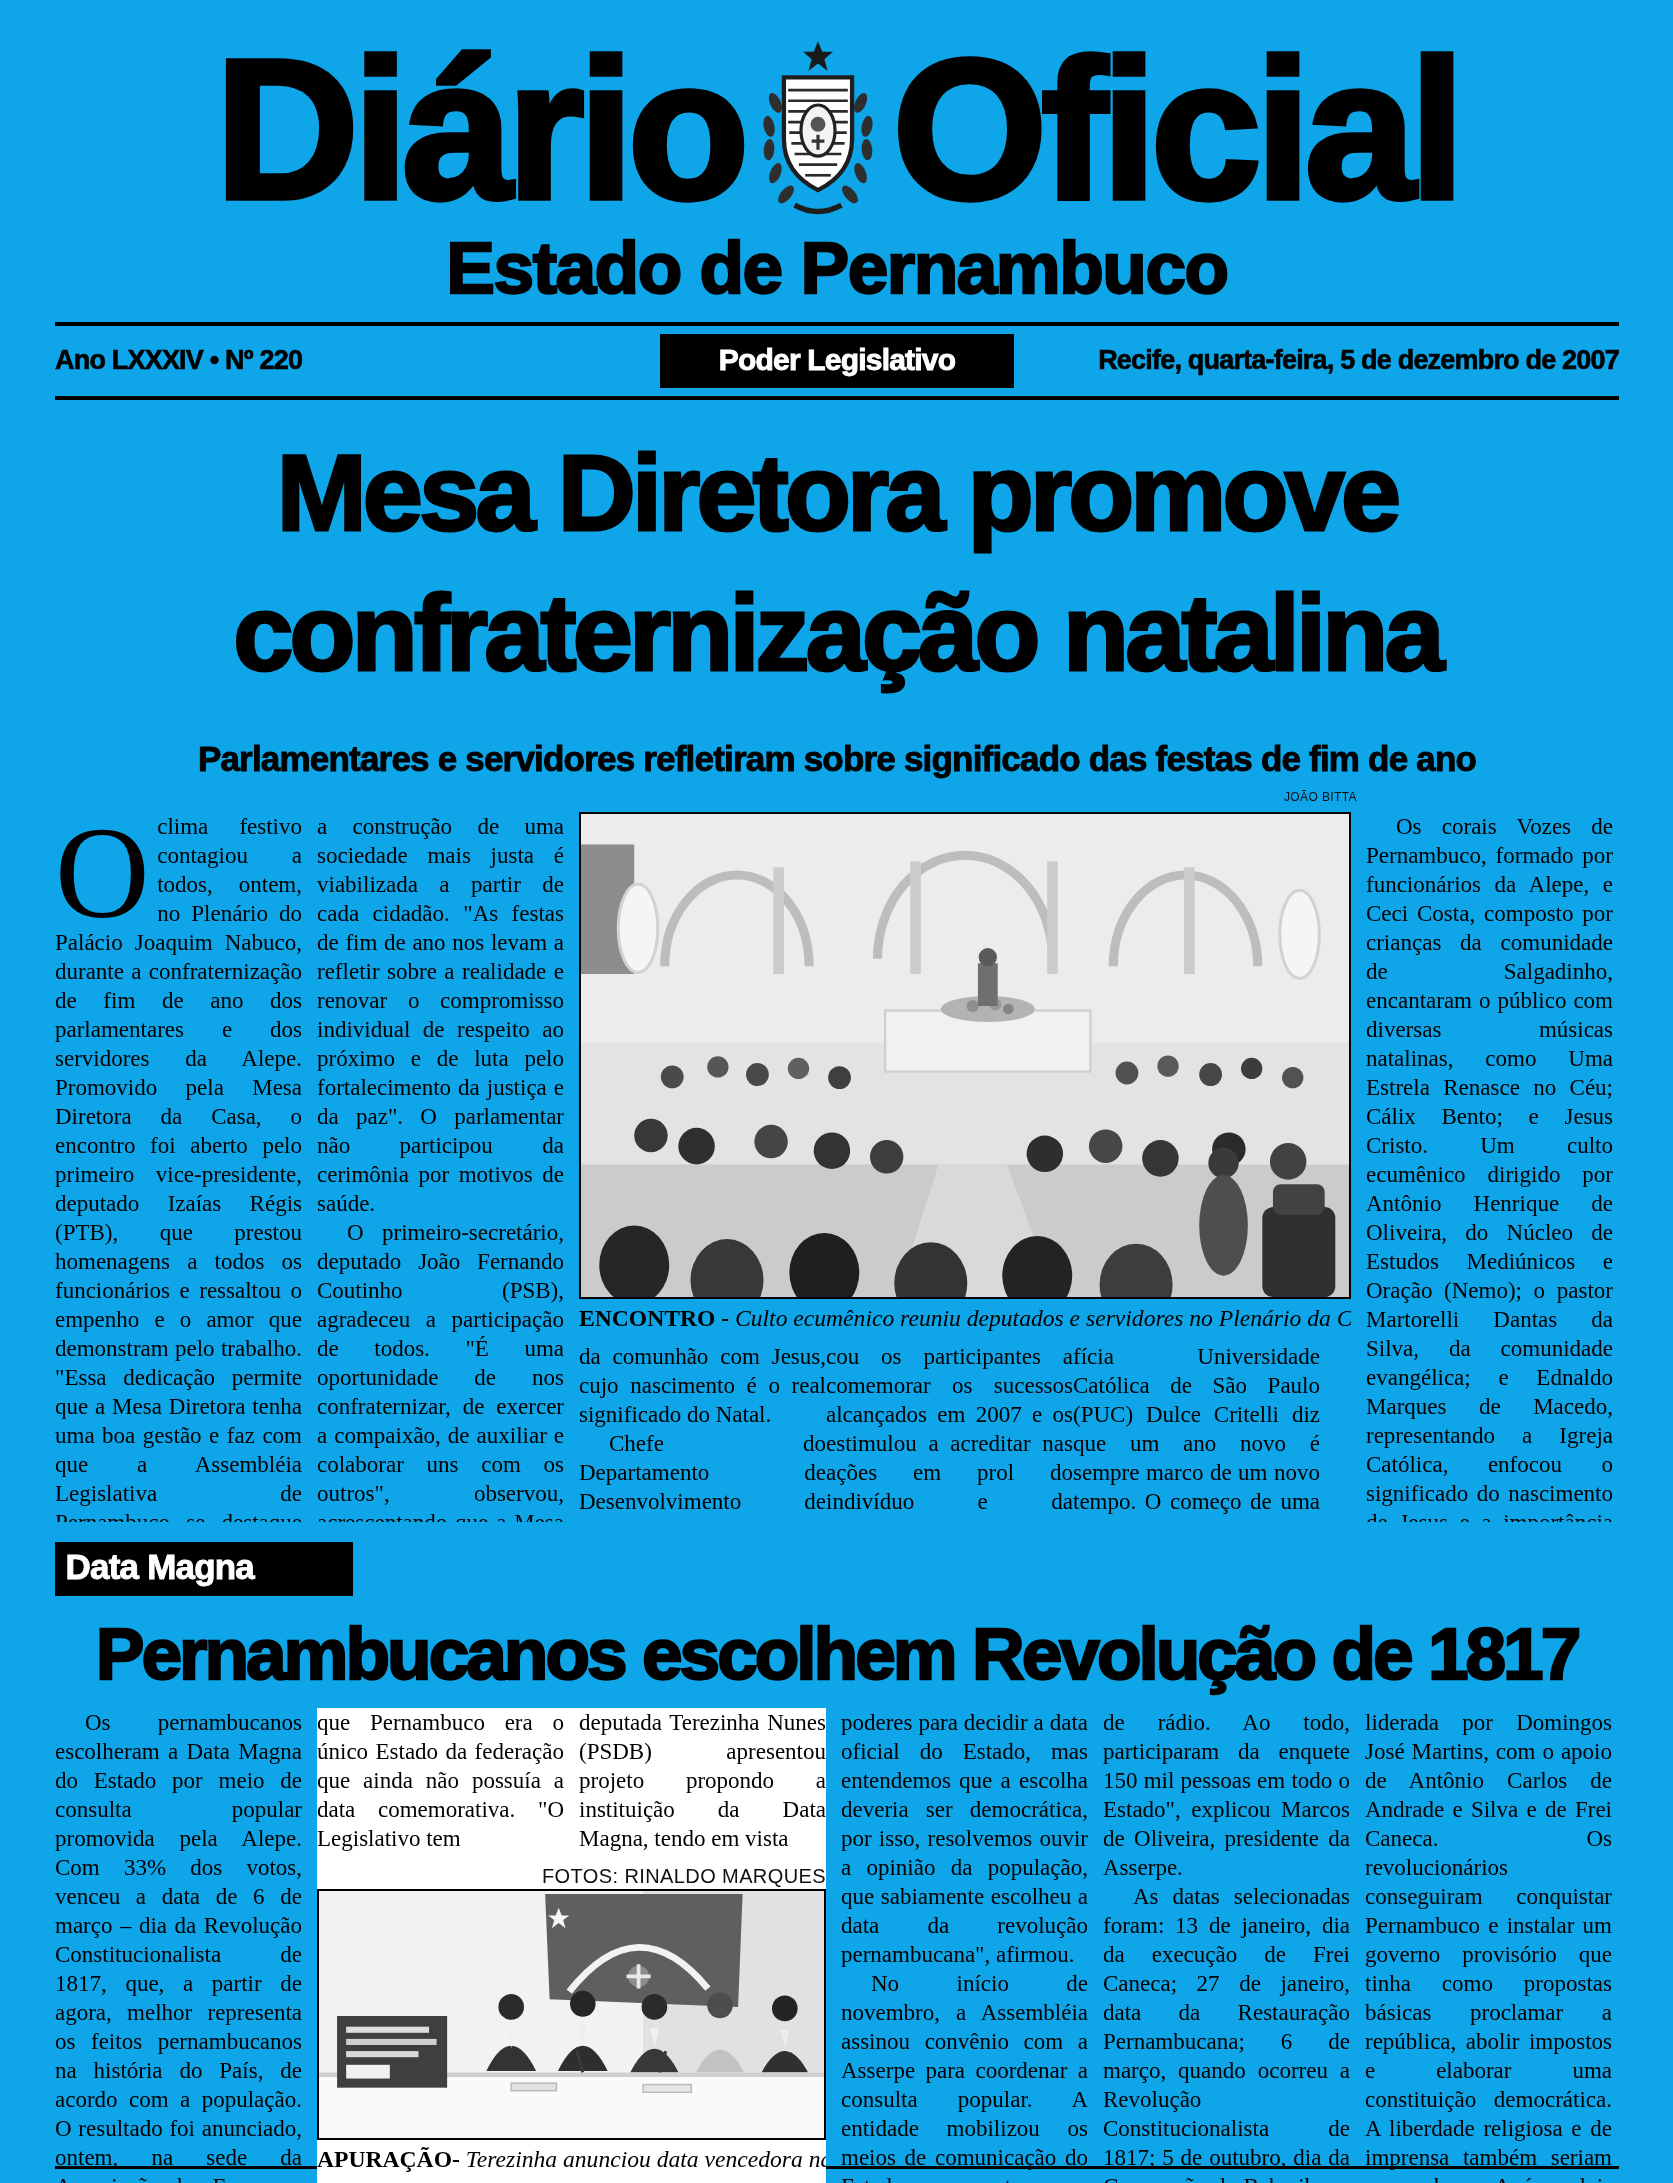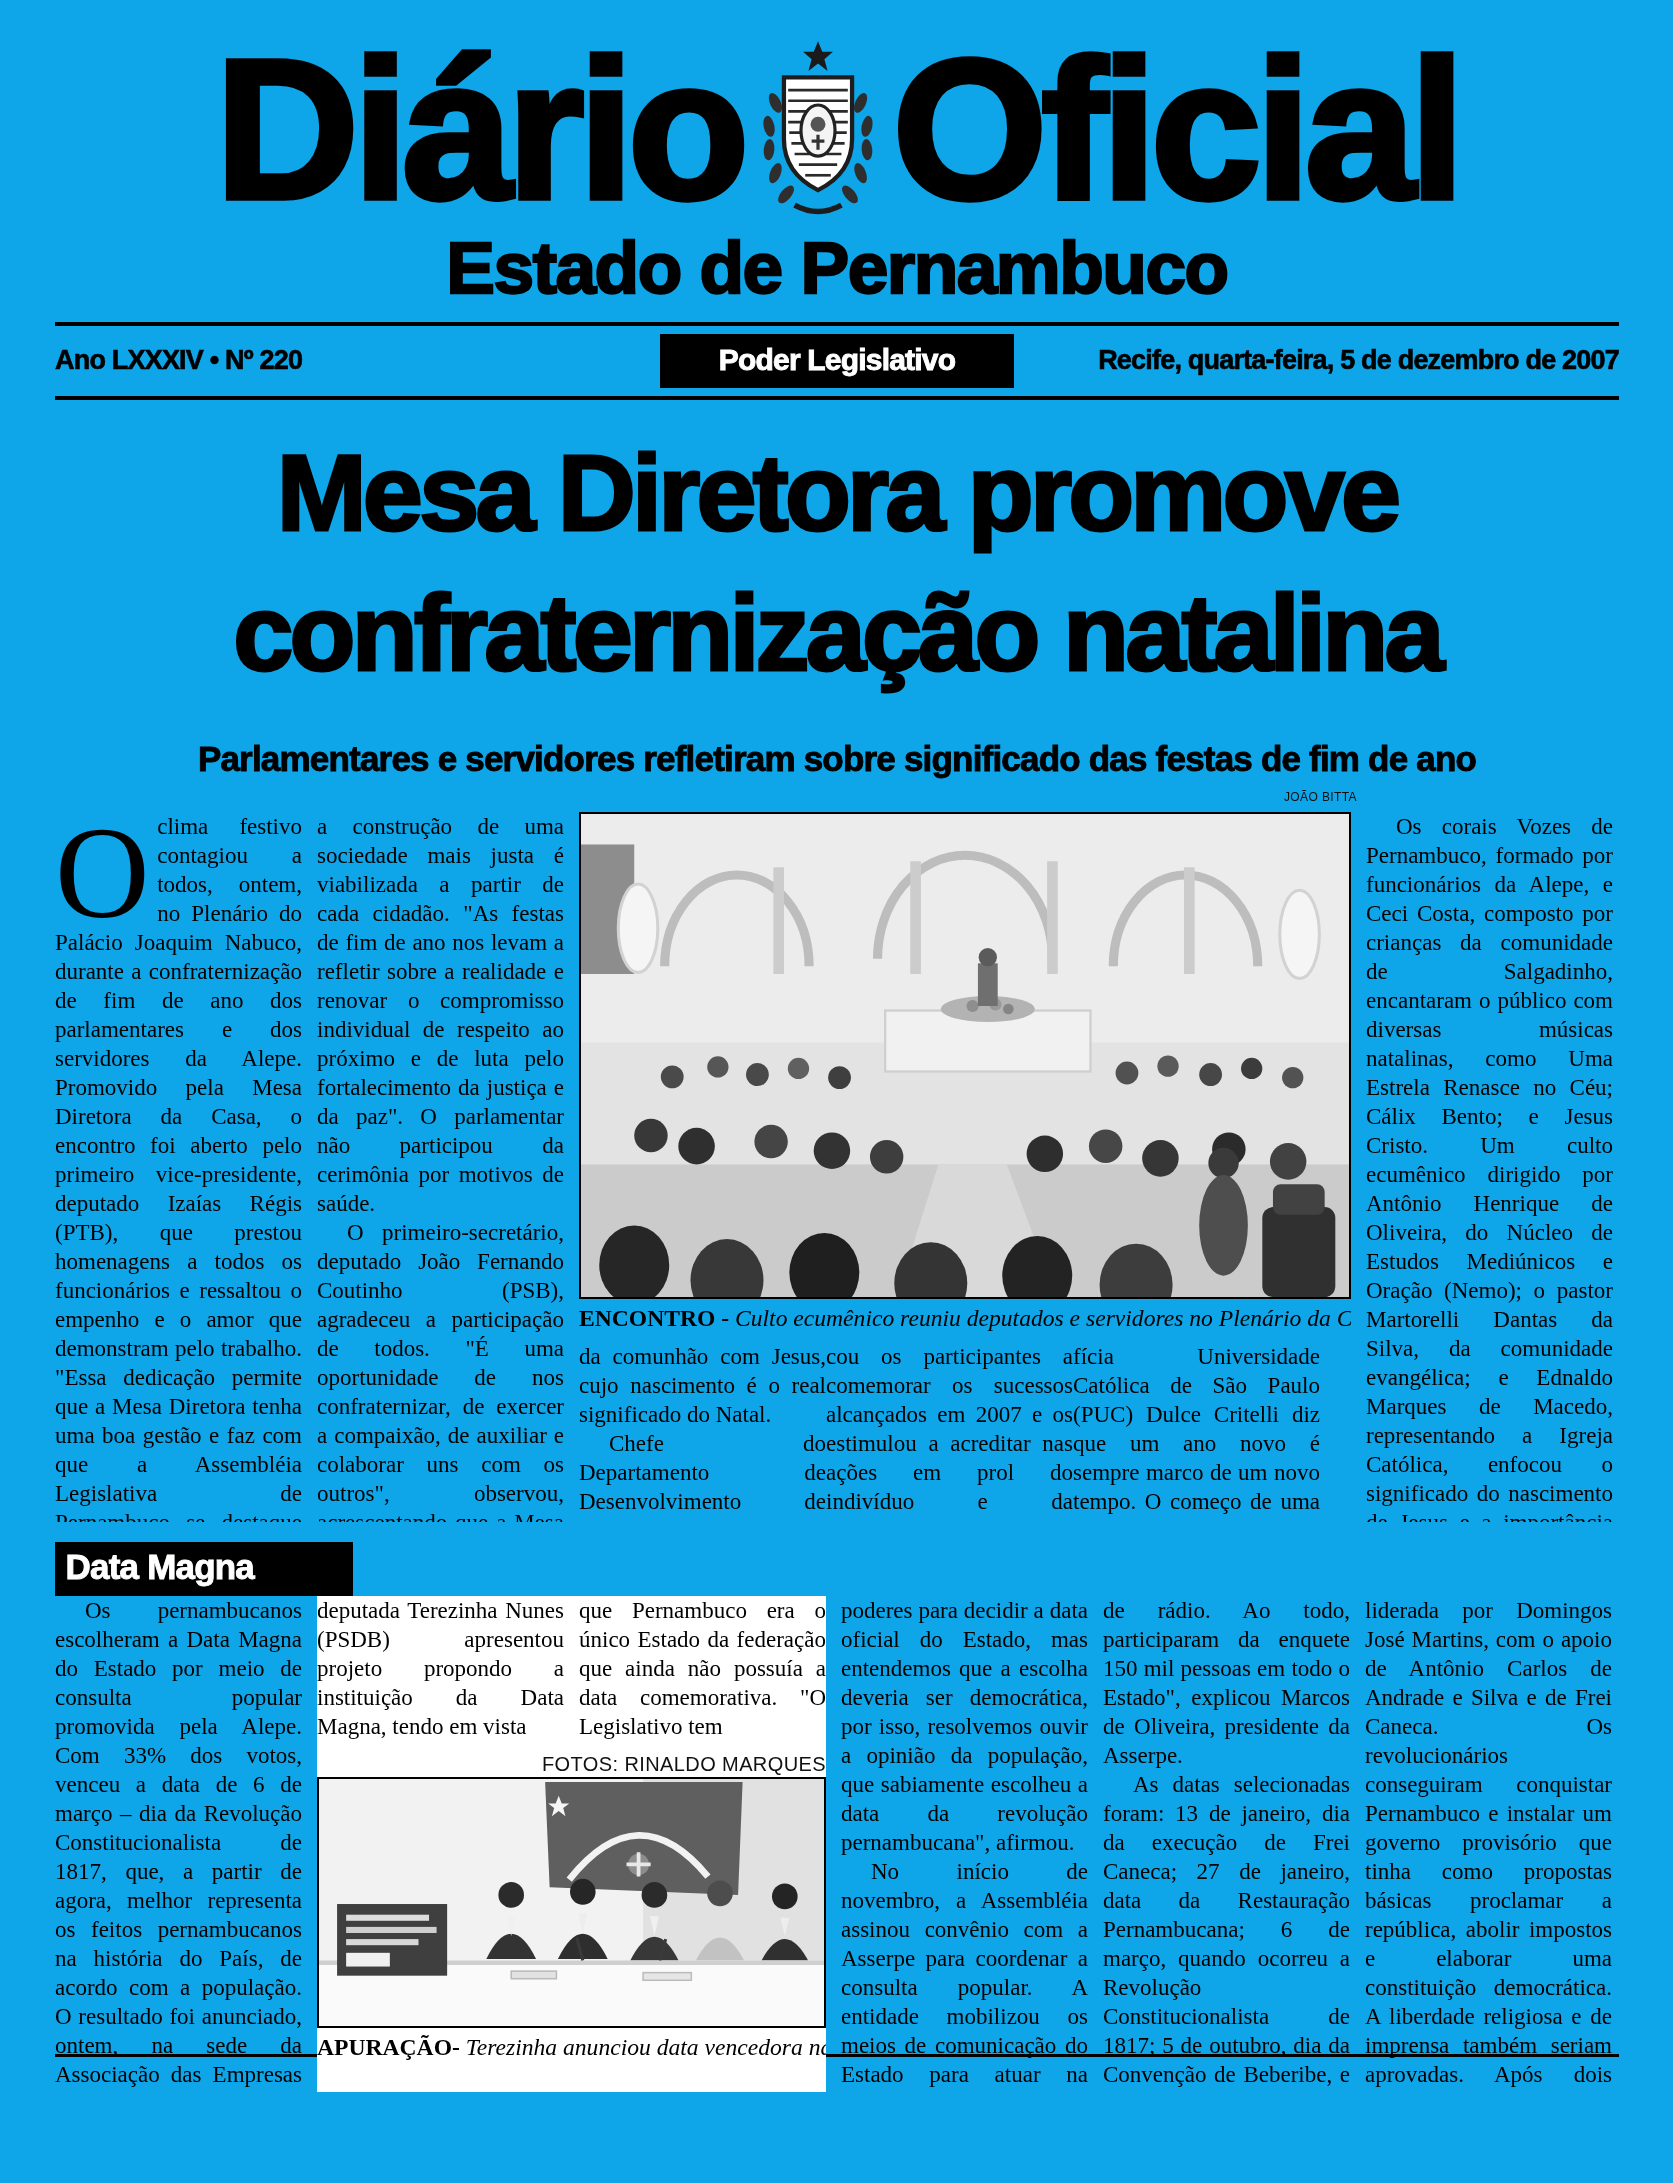--- a/index.html
+++ b/index.html
@@ -242,33 +242,34 @@
           <p>fícia Universidade Católica de São Paulo (PUC) Dulce Critelli diz que um ano novo é sempre marco de um novo tempo. O começo de uma maneira nova de viver. Apon-</p>
         </div>
       </div>
     </div>
     <div class="col">
       <p class="indent">Os corais Vozes de Pernambuco, formado por funcionários da Alepe, e Ceci Costa, composto por crianças da comunidade de Salgadinho, encantaram o público com diversas músicas natalinas, como Uma Estrela Renasce no Céu; Cálix Bento; e Jesus Cristo. Um culto ecumênico dirigido por Antônio Henrique de Oliveira, do Núcleo de Estudos Mediúnicos e Oração (Nemo); o pastor Martorelli Dantas da Silva, da comunidade evangélica; e Ednaldo Marques de Macedo, representando a Igreja Católica, enfocou o significado do nascimento de Jesus e a importância da preparação para um novo ano. No fim da cerimônia, foi oferecido coquetel aos participantes.</p>
     </div>
   </section>
 
   <div class="kicker">Data Magna</div>
+  <h2 class="headline2">Pernambucanos escolhem Revolução de 1817</h2>
 
   <section class="bottom-article">
     <div class="col">
       <p class="indent">Os pernambucanos escolheram a Data Magna do Estado por meio de consulta popular promovida pela Alepe. Com 33% dos votos, venceu a data de 6 de março – dia da Revolução Constitucionalista de 1817, que, a partir de agora, melhor representa os feitos pernambucanos na história do País, de acordo com a população. O resultado foi anunciado, ontem, na sede da Associação das Empresas de Radiodifusão de Pernambuco (Asserpe).</p>
 
     </div>
     <div class="mid2">
       <div class="mid2-top">
         <div class="col">
+          <p>que Pernambuco era o único Estado da federação que ainda não possuía a data comemorativa. "O Legislativo tem</p>
+        </div>
+        <div class="col">
           <p>deputada Terezinha Nunes (PSDB) apresentou projeto propondo a instituição da Data Magna, tendo em vista</p>
-        </div>
-        <div class="col">
-          <p>que Pernambuco era o único Estado da federação que ainda não possuía a data comemorativa. "O Legislativo tem</p>
         </div>
       </div>
       <div class="photo-credit credit2">FOTOS: RINALDO MARQUES</div>
       <div class="photo photo2">
         <svg viewBox="0 0 670 324" preserveAspectRatio="none">
           <rect width="670" height="324" fill="#f2f2f2"></rect>
           <rect x="430" width="240" height="324" fill="#e1e1e1"></rect>
           <polygon points="300,4 562,4 556,152 306,142" fill="#5f5f5f"></polygon>
           <path d="M332,132 Q424,18 516,128" stroke="#f2f2f2" stroke-width="9" fill="none"></path>
           <polygon points="318,22 322,32 332,32 324,38 327,49 318,42 309,49 312,38 304,32 314,32" fill="#f5f5f5"></polygon>

